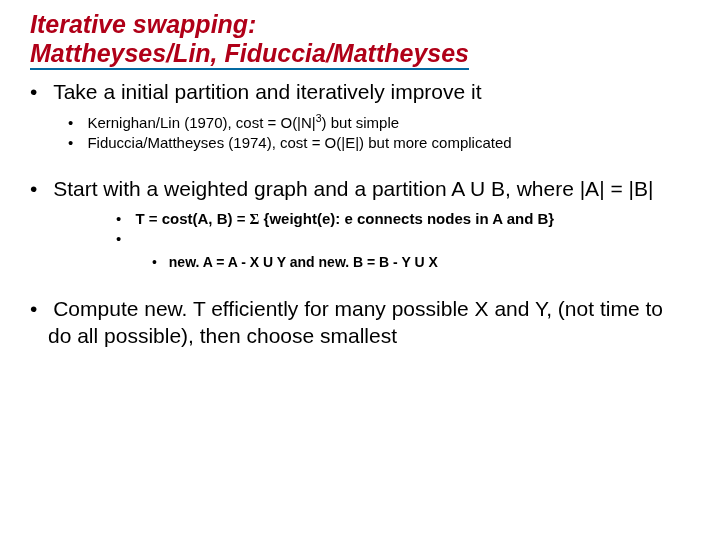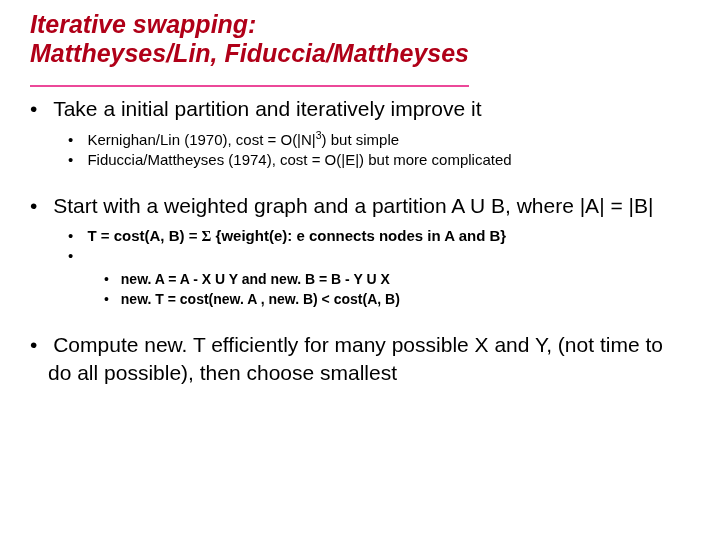--- a/index.html
+++ b/index.html
@@ -11,33 +11,33 @@
     color: #000;
     padding: 10px 30px 10px 30px;
     overflow: hidden;
   }
   .title {
     font-style: italic;
     font-weight: bold;
     font-size: 25px;
     color: #b00018;
     line-height: 1.15;
-    border-bottom: 2px solid #ec4899;
+    border-bottom: 2px solid #0369a1;
     display: inline-block;
-    padding-bottom: 17px;
+    padding-bottom: 0;
     margin-bottom: 6px;
   }
   ul { list-style: none; }
   .lv1 { margin-left: 18px; margin-top: 2px; }
   .lv1 > li { font-size: 21px; line-height: 1.3; margin-bottom: 4px; }
   .lv1 > li::before { content: "• "; margin-left: -18px; padding-right: 10px; }
   .lv2 { margin-left: 38px; margin-top: 6px; margin-bottom: 22px; }
   .lv2 > li { font-size: 15px; line-height: 1.35; font-weight: normal; }
   .lv2 > li::before { content: "• "; margin-left: -18px; padding-right: 10px; font-weight: normal; }
-  .lv2b > li { font-weight: bold; }
+  .lv2b > li { font-weight: bold; margin-left: 48px; }
   .lv3 { margin-left: 34px; margin-top: 4px; }
   .lv3 > li { font-size: 14px; line-height: 1.4; font-weight: bold; }
   .lv3 > li::before { content: "• "; margin-left: -16px; padding-right: 8px; font-weight: normal; }
   .gap-top { margin-top: 2px; }
   .sigma { font-family: "Times New Roman", serif; }
   sup { font-size: 0.7em; }
 </style>
 </head>
 <body>
 
@@ -56,21 +56,20 @@
       <li>Fiduccia/Mattheyses (1974), cost = O(|E|) but more complicated</li>
     </ul>
   </li>
   <li class="gap-top">
     <span>Start with a weighted graph and a partition A U B, where |A| = |B|</span>
     <ul class="lv2 lv2b">
       <li><span>T = cost(A, B) = </span><span class="sigma">Σ</span><span> {weight(e): e connects nodes in A and B}</span></li>
       <li>
         <ul class="lv3">
           <li>new. A = A - X U Y    and    new. B = B - Y U X</li>
-          <li>new. T = cost(new. A , new. B) &lt; cost(A, B)</li>
         </ul>
       </li>
     </ul>
   </li>
   <li>Compute new. T efficiently for many possible X and Y, (not time to do all possible), then choose smallest</li>
 </ul>
 
 
 
 

